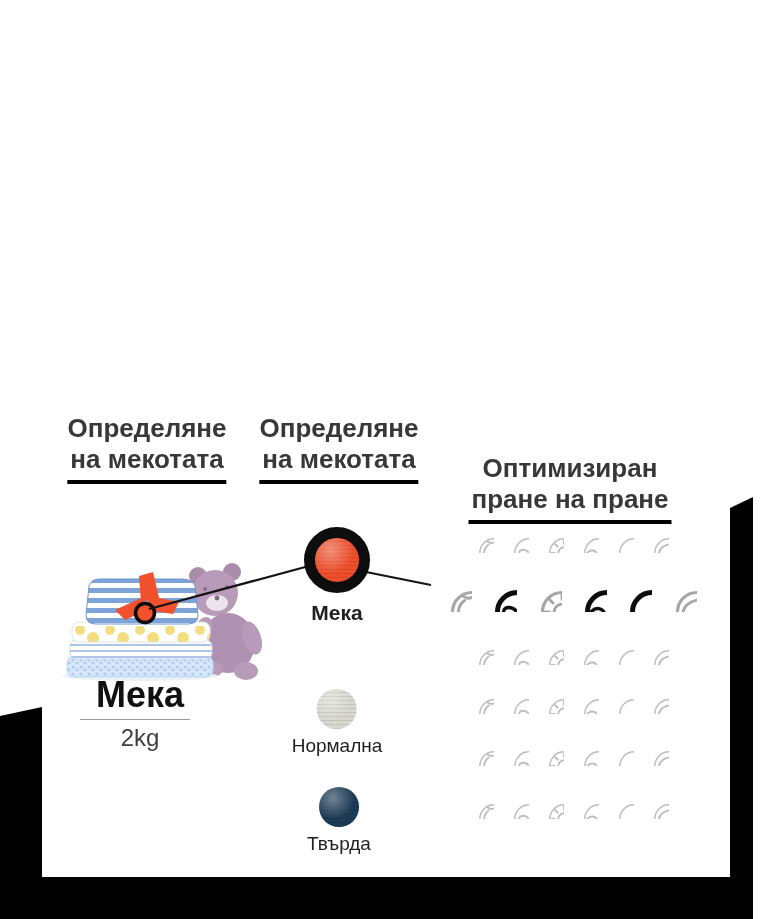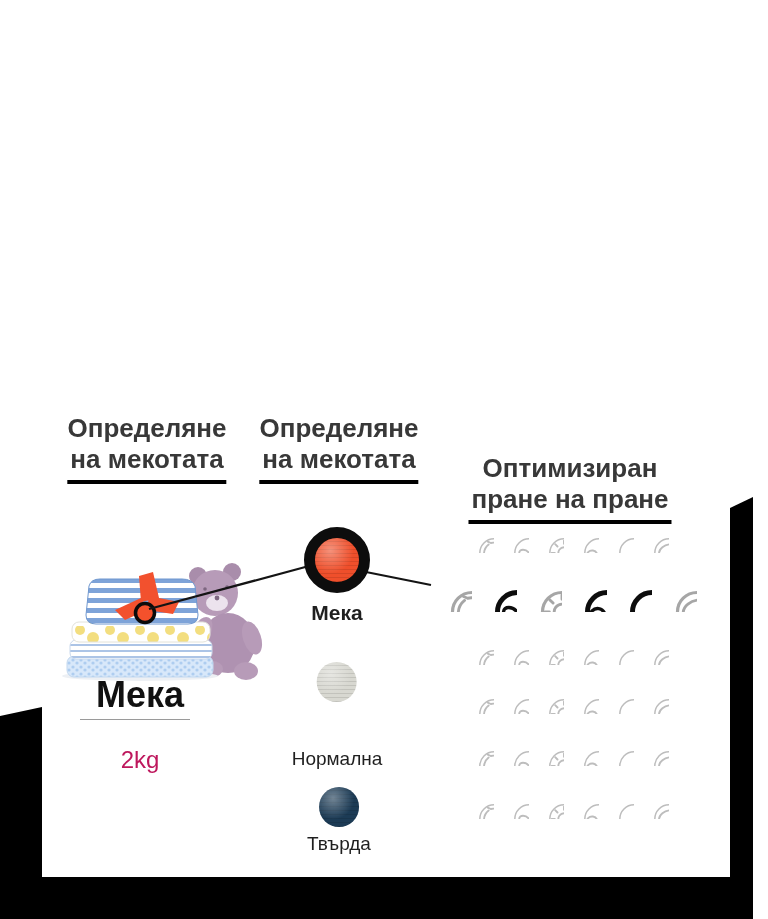--- a/index.html
+++ b/index.html
@@ -17,22 +17,22 @@
     display:inline-block;border-bottom:4px solid #000;padding:0 3px 5px 3px;
   }
   
   .clothes-wrap{position:absolute;left:55px;top:546px;width:212px;height:136px;z-index:2;}
   .weight-label{
     position:absolute;left:140px;top:674px;transform:translateX(-50%);
     font-size:36px;font-weight:bold;color:#111;z-index:3;white-space:nowrap;
   }
   .weight-divider{position:absolute;left:80px;top:719px;width:110px;height:1px;background:#9a9a9a;z-index:3;}
   .weight-value{
-    position:absolute;left:140px;top:746px;transform:translateX(-50%);
-    font-size:24px;color:#be185d;z-index:3;white-space:nowrap;
+    position:absolute;left:140px;top:724px;transform:translateX(-50%);
+    font-size:24px;color:#404040;z-index:3;white-space:nowrap;
   }
   
   .swatch-item{
     position:absolute;transform:translateX(-50%);display:flex;flex-direction:column;
     align-items:center;z-index:5;
   }
   .swatch{
     width:40px;height:40px;border-radius:50%;background:var(--c,#ccc);position:relative;
   }
   .swatch::after{
@@ -162,21 +162,21 @@
   </div>
 
   <div class="weight-label">Мека</div>
   <div class="weight-divider"></div>
   <div class="weight-value">2kg</div>
 
   <div class="swatch-item selected-item" style="left:337px;top:527px;">
     <div class="swatch selected" style="--c: #ef4f2b;"></div>
     <div class="swatch-label">Мека</div>
   </div>
-  <div class="swatch-item" style="left:337px;top:662px;gap:40px;">
+  <div class="swatch-item" style="left:337px;top:689px;">
     <div class="swatch" style="--c: #d8d8d1;"></div>
     <div class="swatch-label">Нормална</div>
   </div>
   <div class="swatch-item" style="left:339px;top:787px;">
     <div class="swatch" style="--c: #1c3b55;"></div>
     <div class="swatch-label">Твърда</div>
   </div>
 
   <div>
       <div class="icon-row" style="top: 521px; left: 462px;">

